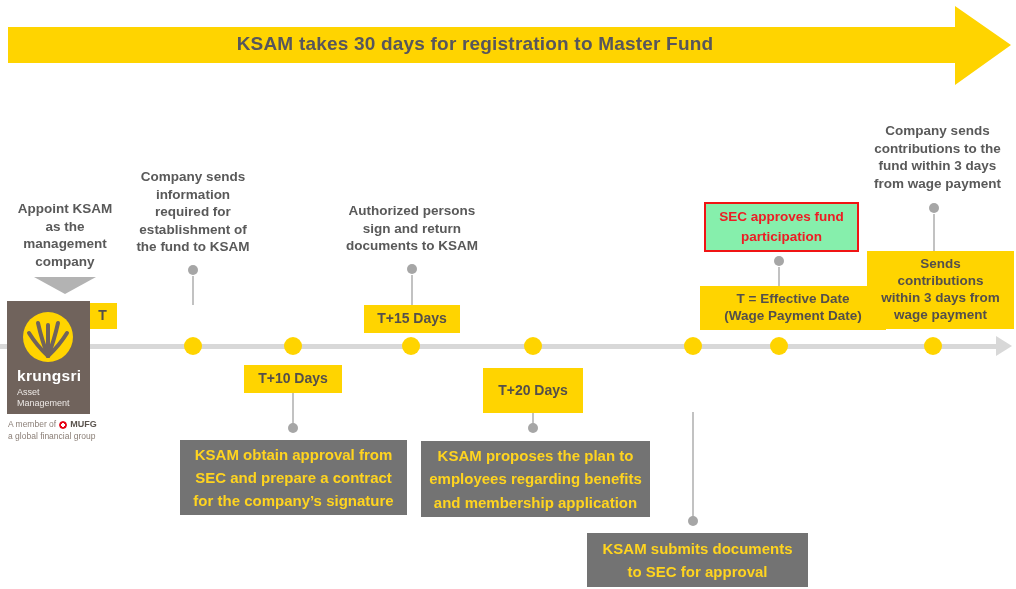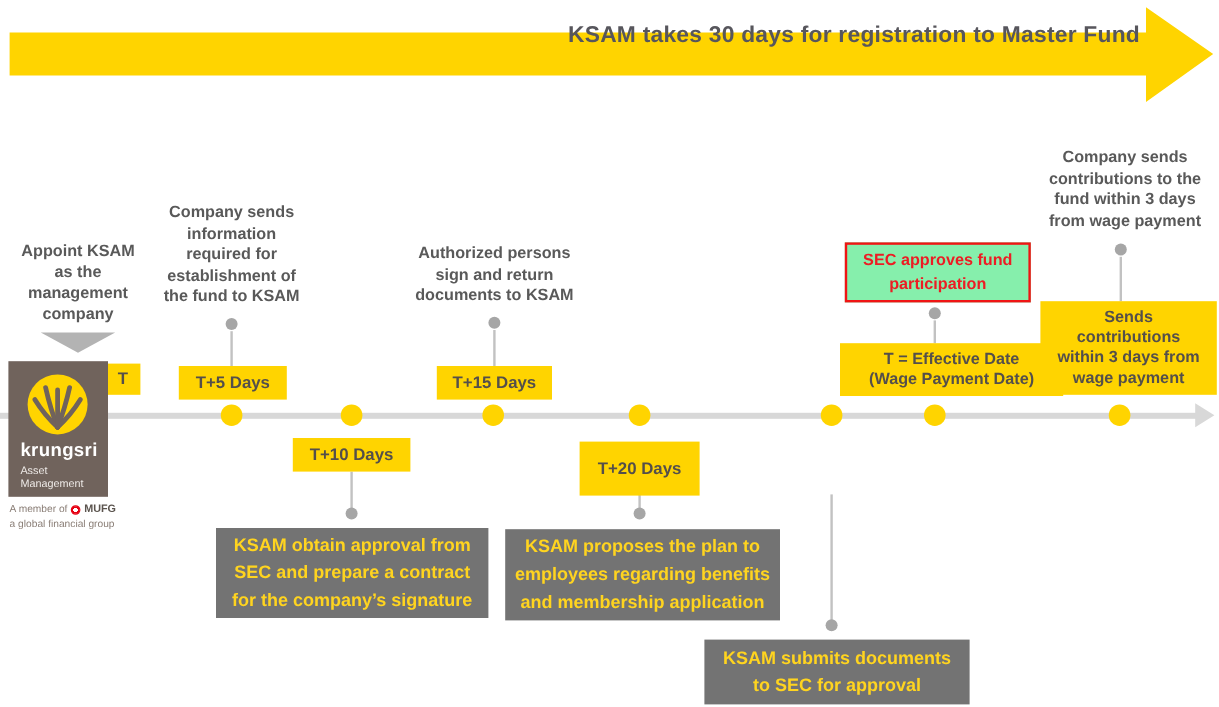--- a/index.html
+++ b/index.html
@@ -4,21 +4,21 @@
 <style>
   html,body{margin:0;padding:0;background:#ffffff;}
   #canvas{
     position:relative;width:1016px;height:589px;background:#ffffff;overflow:hidden;
     font-family:"Liberation Sans", sans-serif;
   }
   .abs{position:absolute;}
   .pre{white-space:pre-line;}
   
   #banner-title{
-    left:0;top:19px;width:950px;text-align:right;
+    left:0;top:33px;width:950px;text-align:center;
     font-size:19px;font-weight:bold;color:#57565C;letter-spacing:.2px;
   }
   
   .note{
     color:#595959;font-size:13.5px;font-weight:bold;line-height:1.3;
     text-align:center;
   }
   
   .ybox{
     background:#FFD400;color:#544F4B;font-weight:bold;
@@ -116,21 +116,20 @@
   <div class="abs vline" style="left:292px;top:393px;height:31px;"></div>
   <div class="abs cdot" style="left:288px;top:423px;"></div>
 
   <div class="abs vline" style="left:532px;top:396px;height:28px;"></div>
   <div class="abs cdot" style="left:528px;top:423px;"></div>
 
   <div class="abs vline" style="left:692px;top:412px;height:105px;"></div>
   <div class="abs cdot" style="left:688px;top:516px;"></div>
 
   <div class="abs ybox" style="left:88px;top:303px;width:29px;height:26px;">T</div>
-  <div class="abs ybox" style="left:149px;top:305px;width:90px;height:28px;">T+5 Days</div>
   <div class="abs ybox" style="left:364px;top:305px;width:96px;height:28px;">T+15 Days</div>
   <div class="abs ybox" style="left:244px;top:365px;width:98px;height:28px;">T+10 Days</div>
   <div class="abs ybox" style="left:483px;top:368px;width:100px;height:45px;">T+20 Days</div>
   <div class="abs ybox small pre" style="left:700px;top:286px;width:186px;height:44px;">T = Effective Date
 (Wage Payment Date)</div>
   <div class="abs ybox small pre" style="left:867px;top:251px;width:147px;height:78px;">Sends
 contributions
 within 3 days from
 wage payment</div>
 

